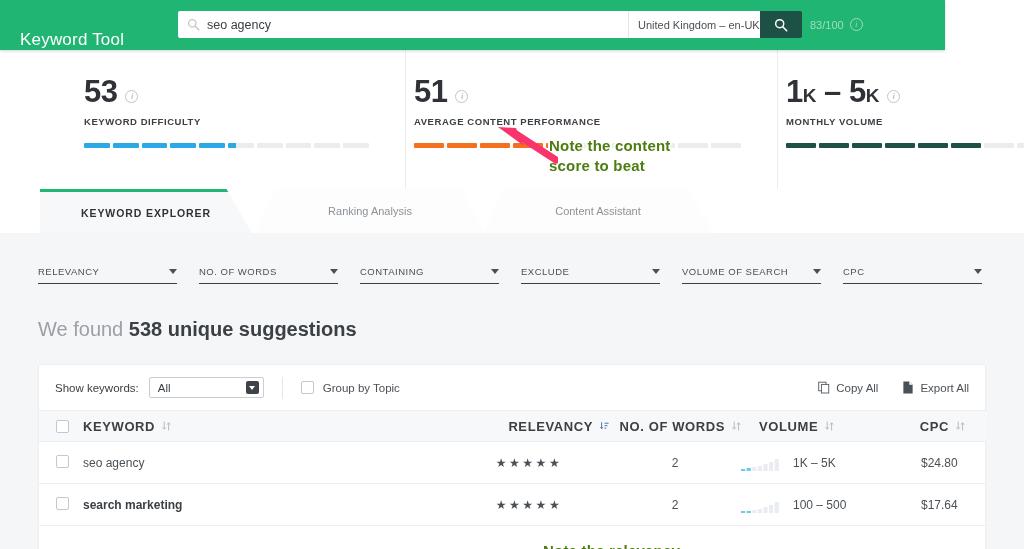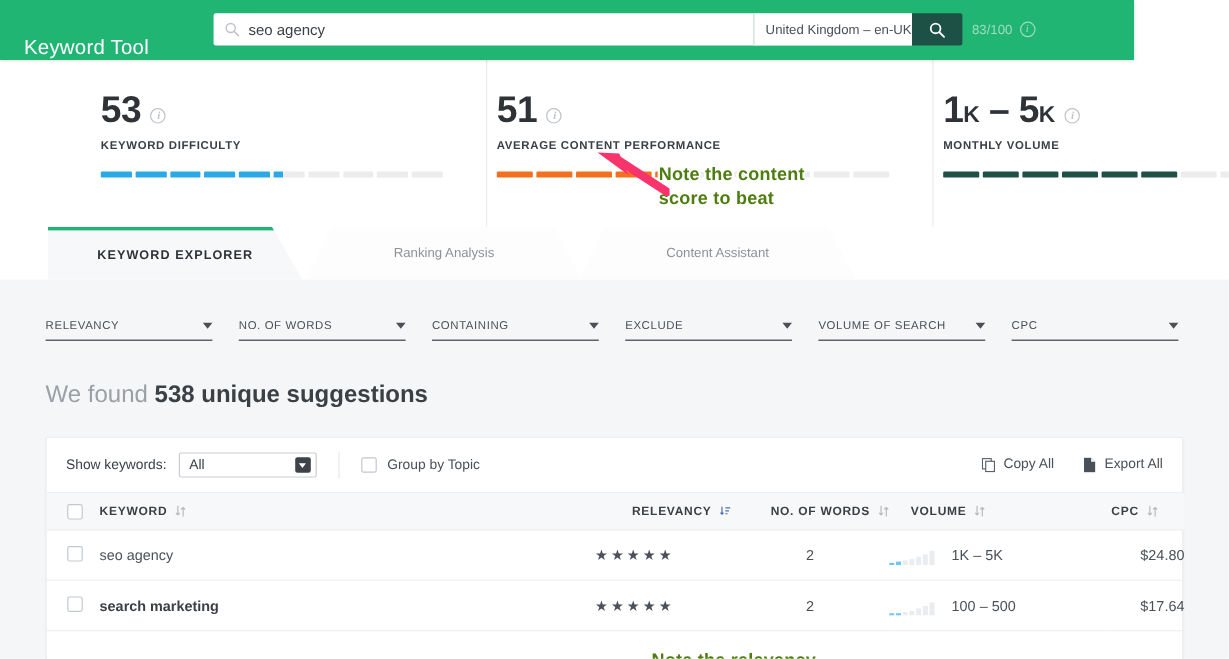--- a/index.html
+++ b/index.html
@@ -142,44 +142,44 @@
     display: flex; align-items: center; justify-content: space-between;
     padding: 0 4px 0 8px; font-size: 11.5px; color: #3b4045; background: #fff;
   }
   .vdiv { width: 1px; height: 22px; background: #e6e8ea; margin: 0 18px; }
   .chk {
     width: 13px; height: 13px; border: 1px solid #c2c8d0; border-radius: 2px;
     background: #fff; display: inline-block; flex: 0 0 13px;
   }
   .chk-row { display: flex; align-items: center; gap: 9px; font-size: 11.5px; color: #4a5057; }
   .spacer { flex: 1; }
-  .tb-action { display: flex; gap: 6px; font-size: 11.5px; color: #4a5057; cursor: pointer; }
+  .tb-action { display: flex; align-items: center; gap: 6px; font-size: 11.5px; color: #4a5057; cursor: pointer; }
   .tb-action + .tb-action { margin-left: 24px; }
   .tb-action svg { width: 12px; height: 13px; }
 
   table.kw { width: 100%; border-collapse: collapse; table-layout: fixed; }
   table.kw th {
-    background: #f7f8fa; height: 31px; font-size: 10px; letter-spacing: .6px;
+    background: #f7f8fa; height: 31px; font-size: 13px; letter-spacing: .6px;
     color: #3b4045; font-weight: 700; border-top: 1px solid #eceef0;
     border-bottom: 1px solid #eceef0; padding: 0;
   }
   table.kw td { height: 42px; border-bottom: 1px solid #edeff1; font-size: 12px; color: #4a5057; padding: 0; }
   .th-in { display: flex; align-items: center; gap: 7px; }
   .th-in.r { justify-content: flex-end; }
   .c-chk { width: 44px; padding-left: 17px !important; }
   .c-kw  { width: 366px; }
   .c-rel { width: 160px; }
   .c-now { width: 132px; }
   .c-vol { width: 180px; }
   .c-cpc { width: 66px; padding-right: 22px !important; }
   .sort { display: inline-flex; gap: 1px; align-items: center; }
   .sort svg { width: 9px; height: 10px; }
   .stars { color: #f5901e; font-size: 13px; letter-spacing: 2.5px; text-align: center; }
   .num { text-align: center; }
-  .cpc { text-align: right; padding-right: 22px; }
+  .cpc { padding-right: 22px; }
   .volcell { display: flex; align-items: center; gap: 12px; }
   .spark { width: 40px; height: 16px; }
   .kw-bold { font-weight: 700; color: #3b4045; }
 
   
   .anno {
     position: absolute; color: #4d7c0f; font-weight: 700; line-height: 1.35;
     font-size: 15px; letter-spacing: .2px; z-index: 9;
     text-shadow: 1px 1px 0 #fff, -1px 1px 0 #fff, 1px -1px 0 #fff, -1px -1px 0 #fff,
                  0 2px 0 #fff, 2px 0 0 #fff, 0 -2px 0 #fff, -2px 0 0 #fff;

